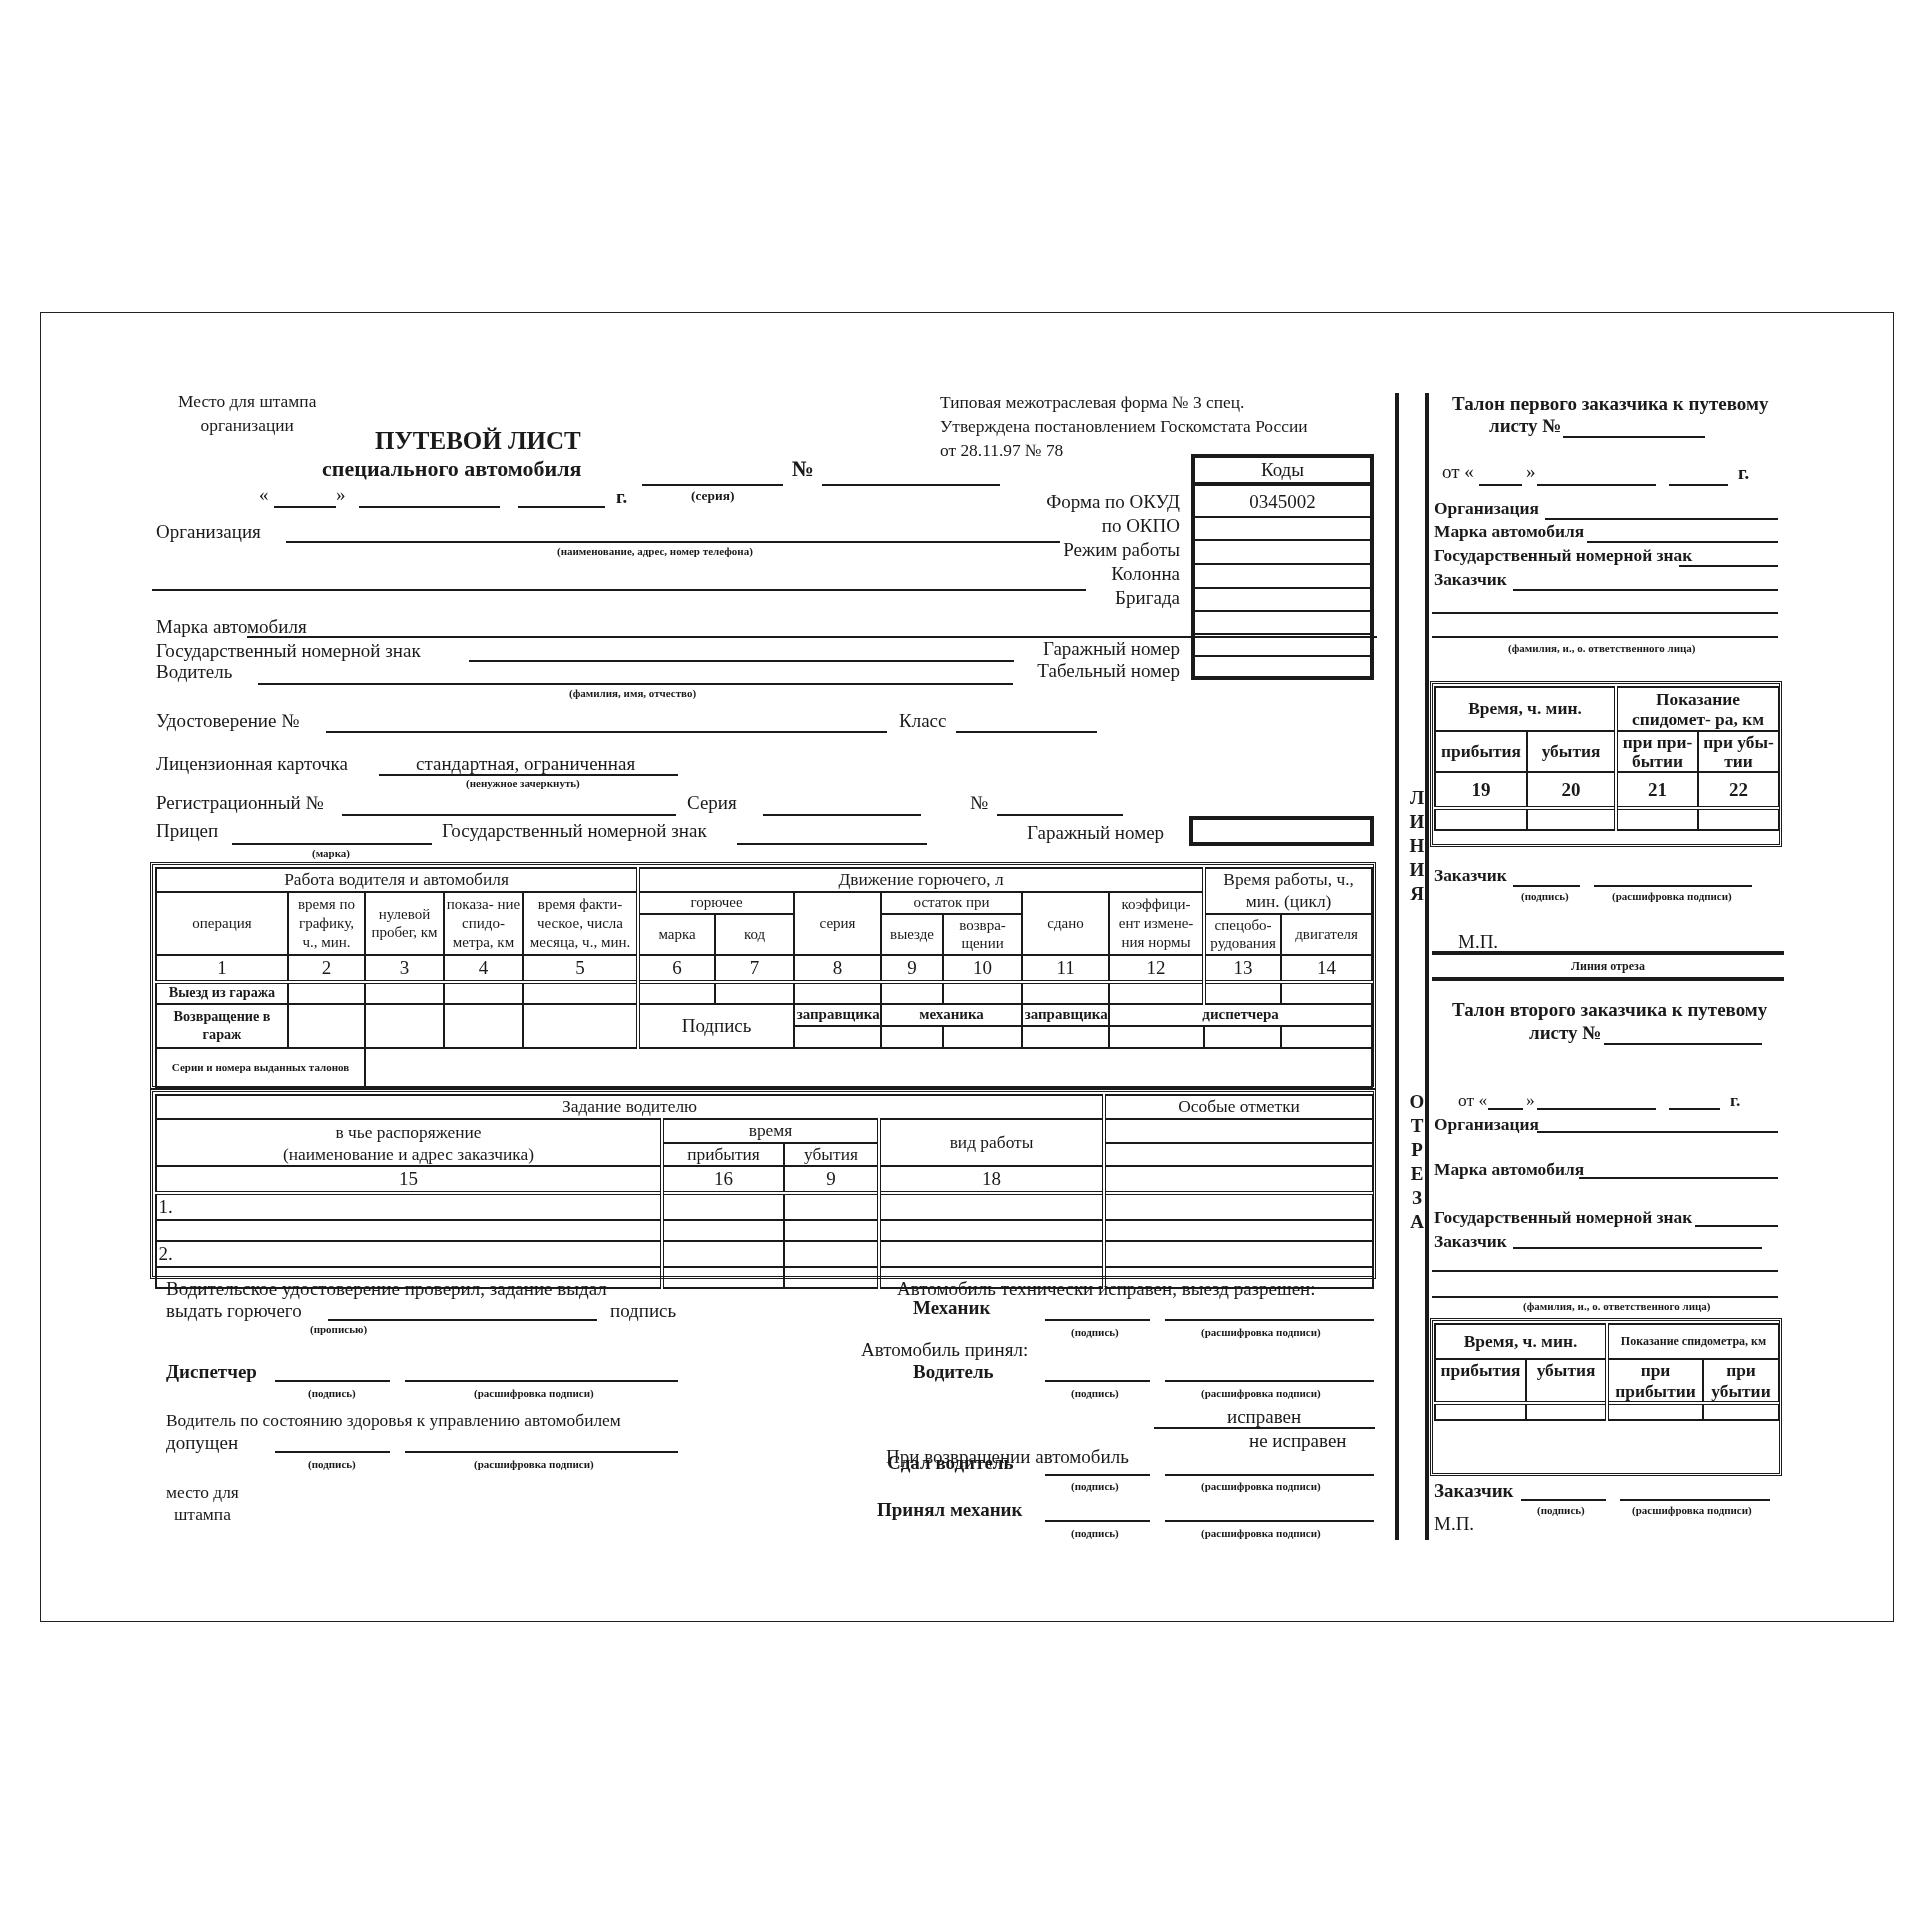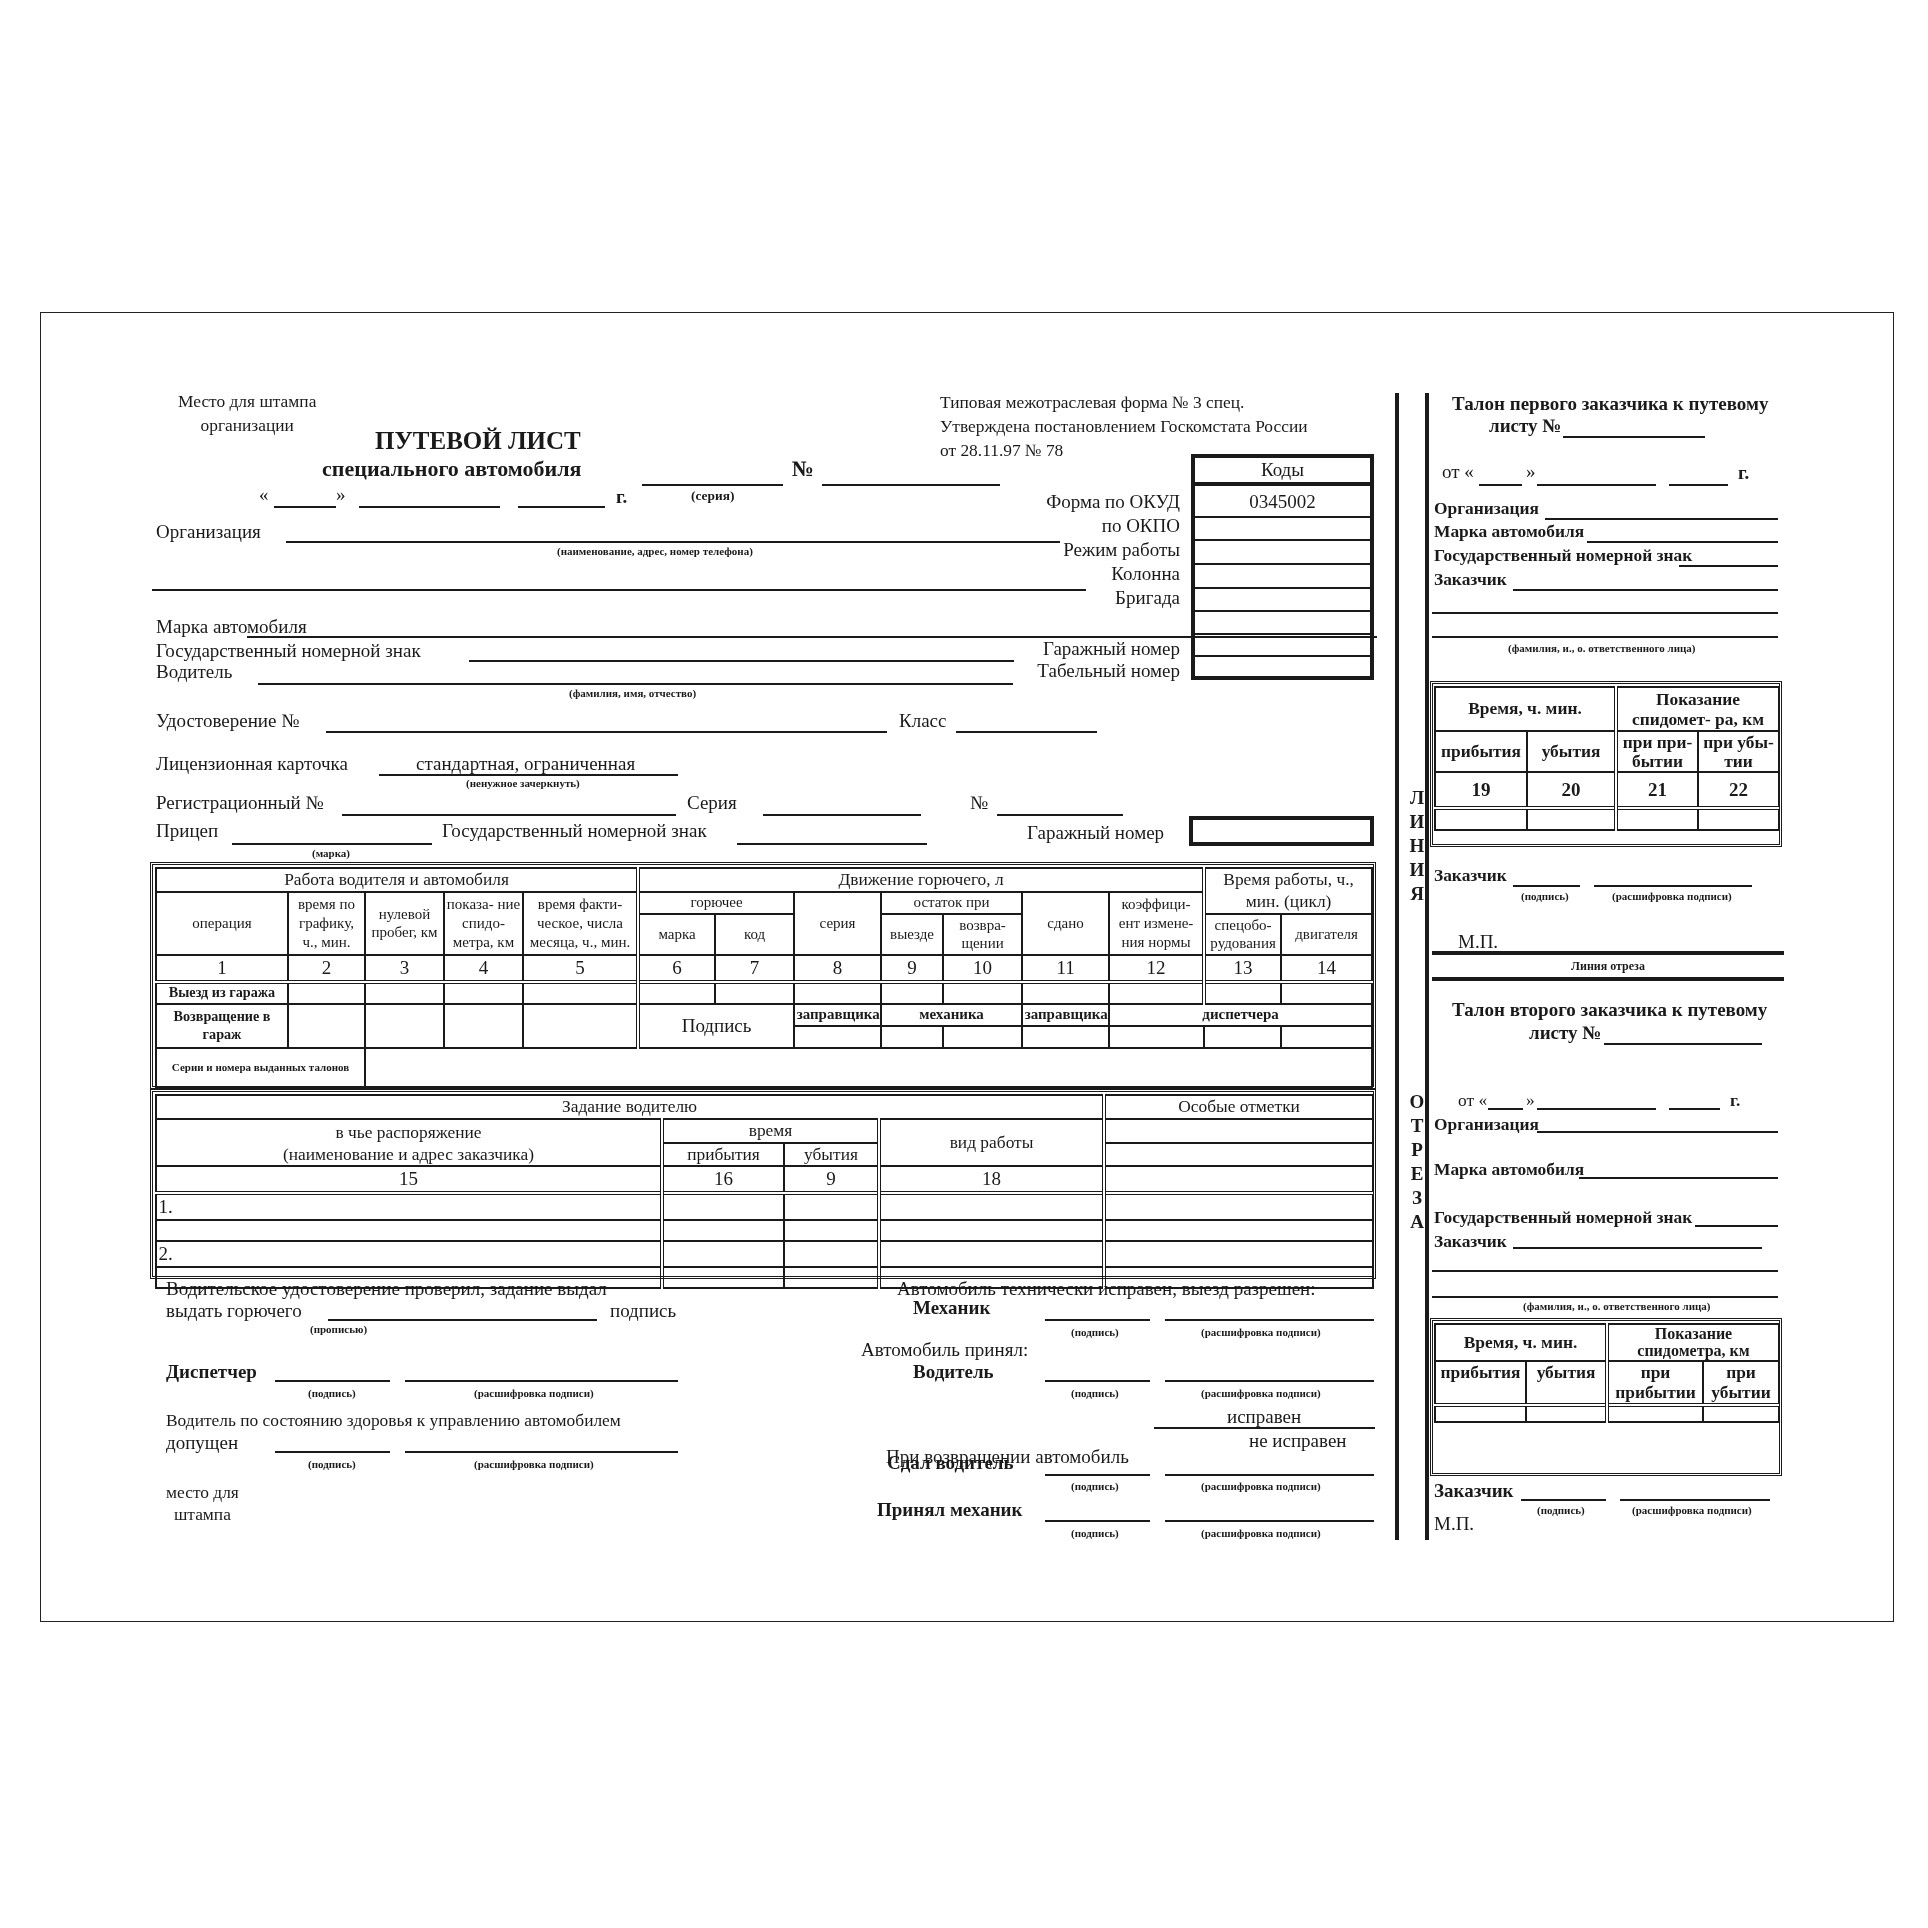--- a/index.html
+++ b/index.html
@@ -462,21 +462,21 @@
 <table class="g b t20" style="left:1434px;top:1323px;width:344px;">
   <colgroup>
       <col style="width:91px">
       <col style="width:81px">
       <col style="width:96px">
       <col style="width:76px">
     </colgroup>
   <tbody>
       <tr style="height:35px">
     <td colspan="2">Время, ч. мин.</td>
-    <td colspan="2" style="border-left:4.7px double #1a1a1a;white-space:normal;line-height:17.4px;font-size:16px">Показание спидометра, км</td>
+    <td colspan="2" style="border-left:4.7px double #1a1a1a;white-space:normal;line-height:17.4px;font-size:12px">Показание спидометра, км</td>
   </tr>
   <tr style="height:44px">
     <td style="vertical-align:top">прибытия</td>
     <td style="vertical-align:top">убытия</td>
     <td style="border-left:4.7px double #1a1a1a;white-space:normal;line-height:20.5px">при прибытии</td>
     <td style="white-space:normal;line-height:20.5px">при убытии</td>
   </tr>
   <tr style="height:17.4px;border-top:4.7px double #1a1a1a">
     <td></td>
         <td></td>

